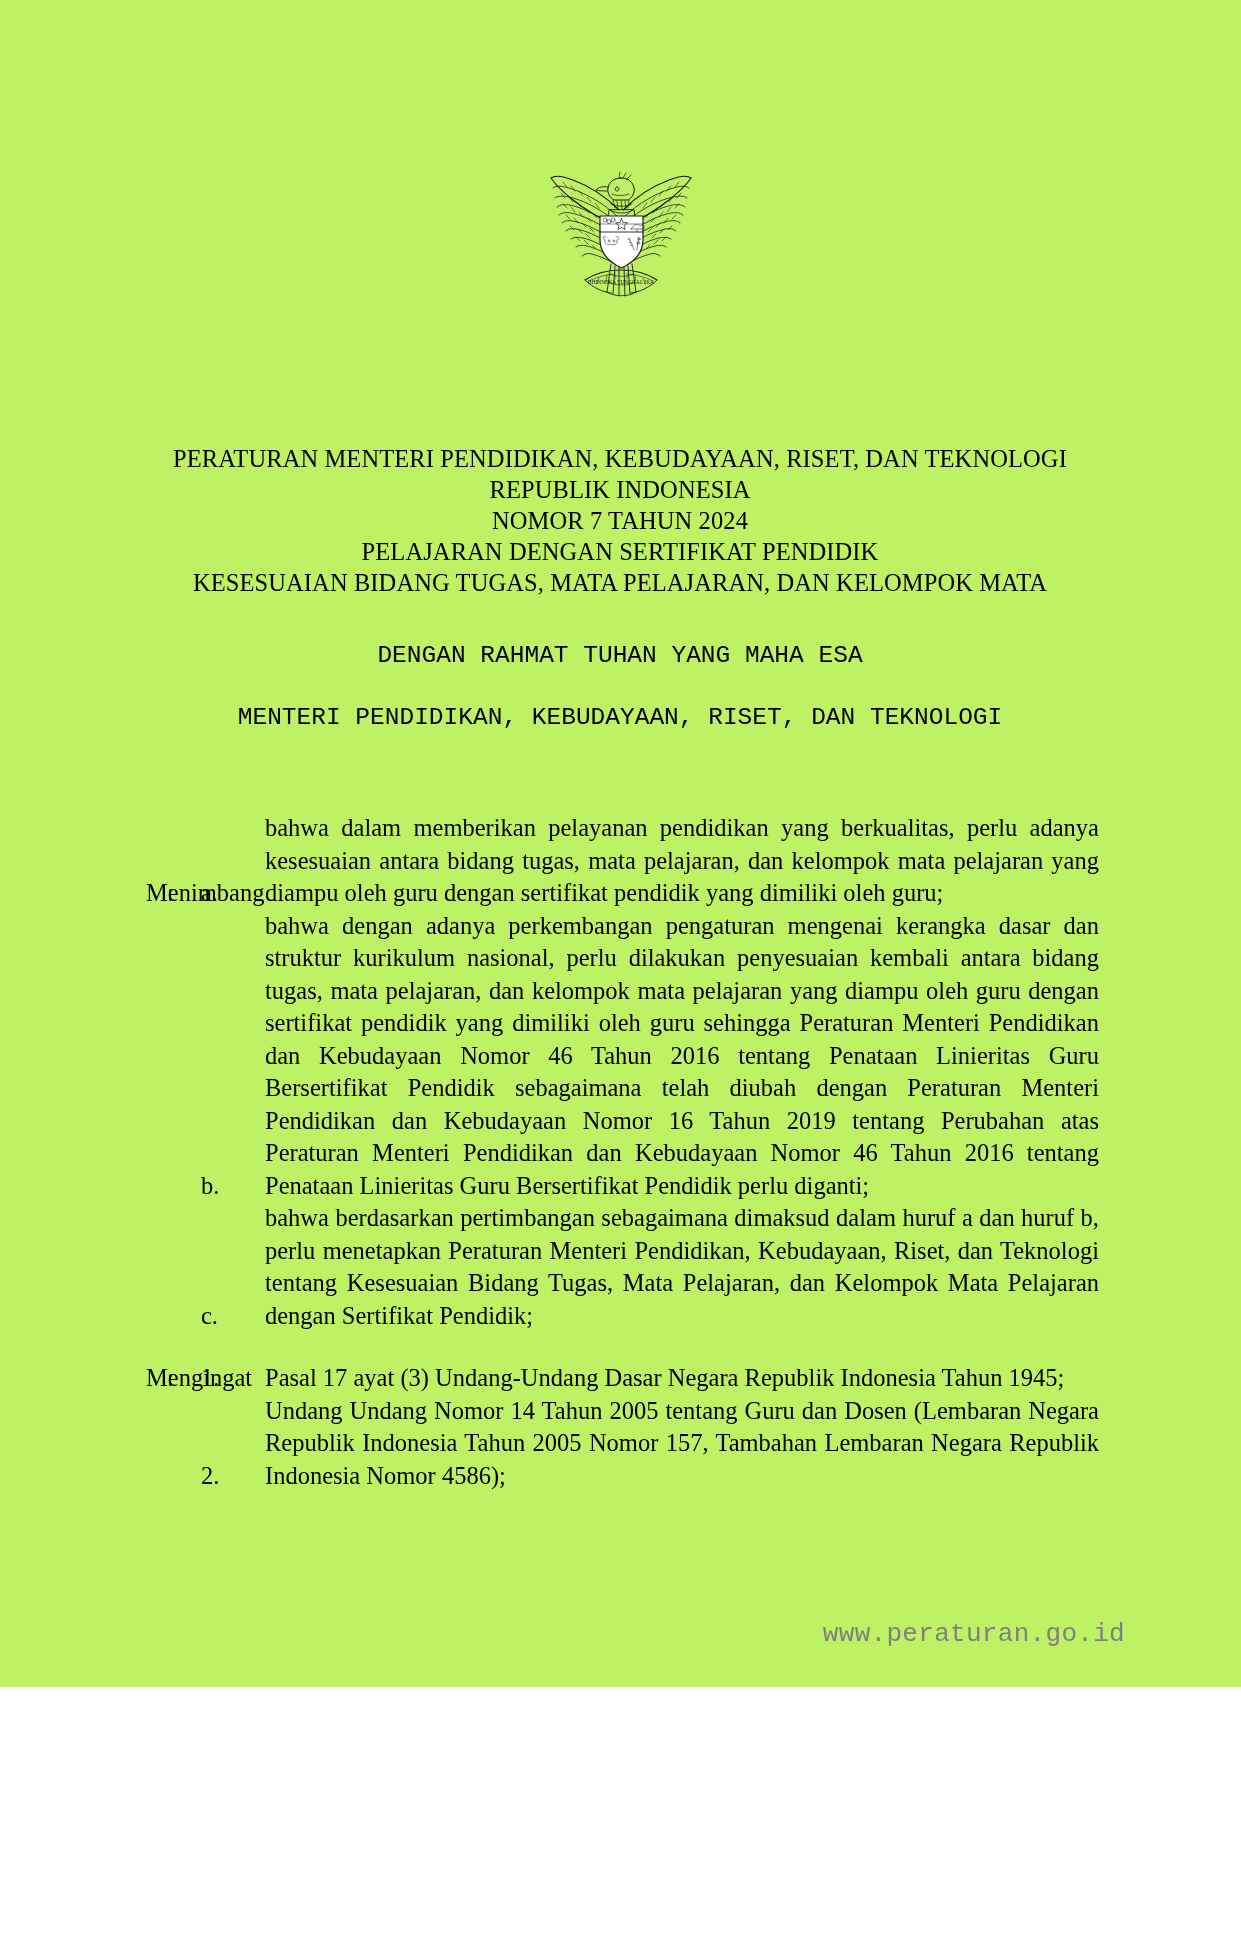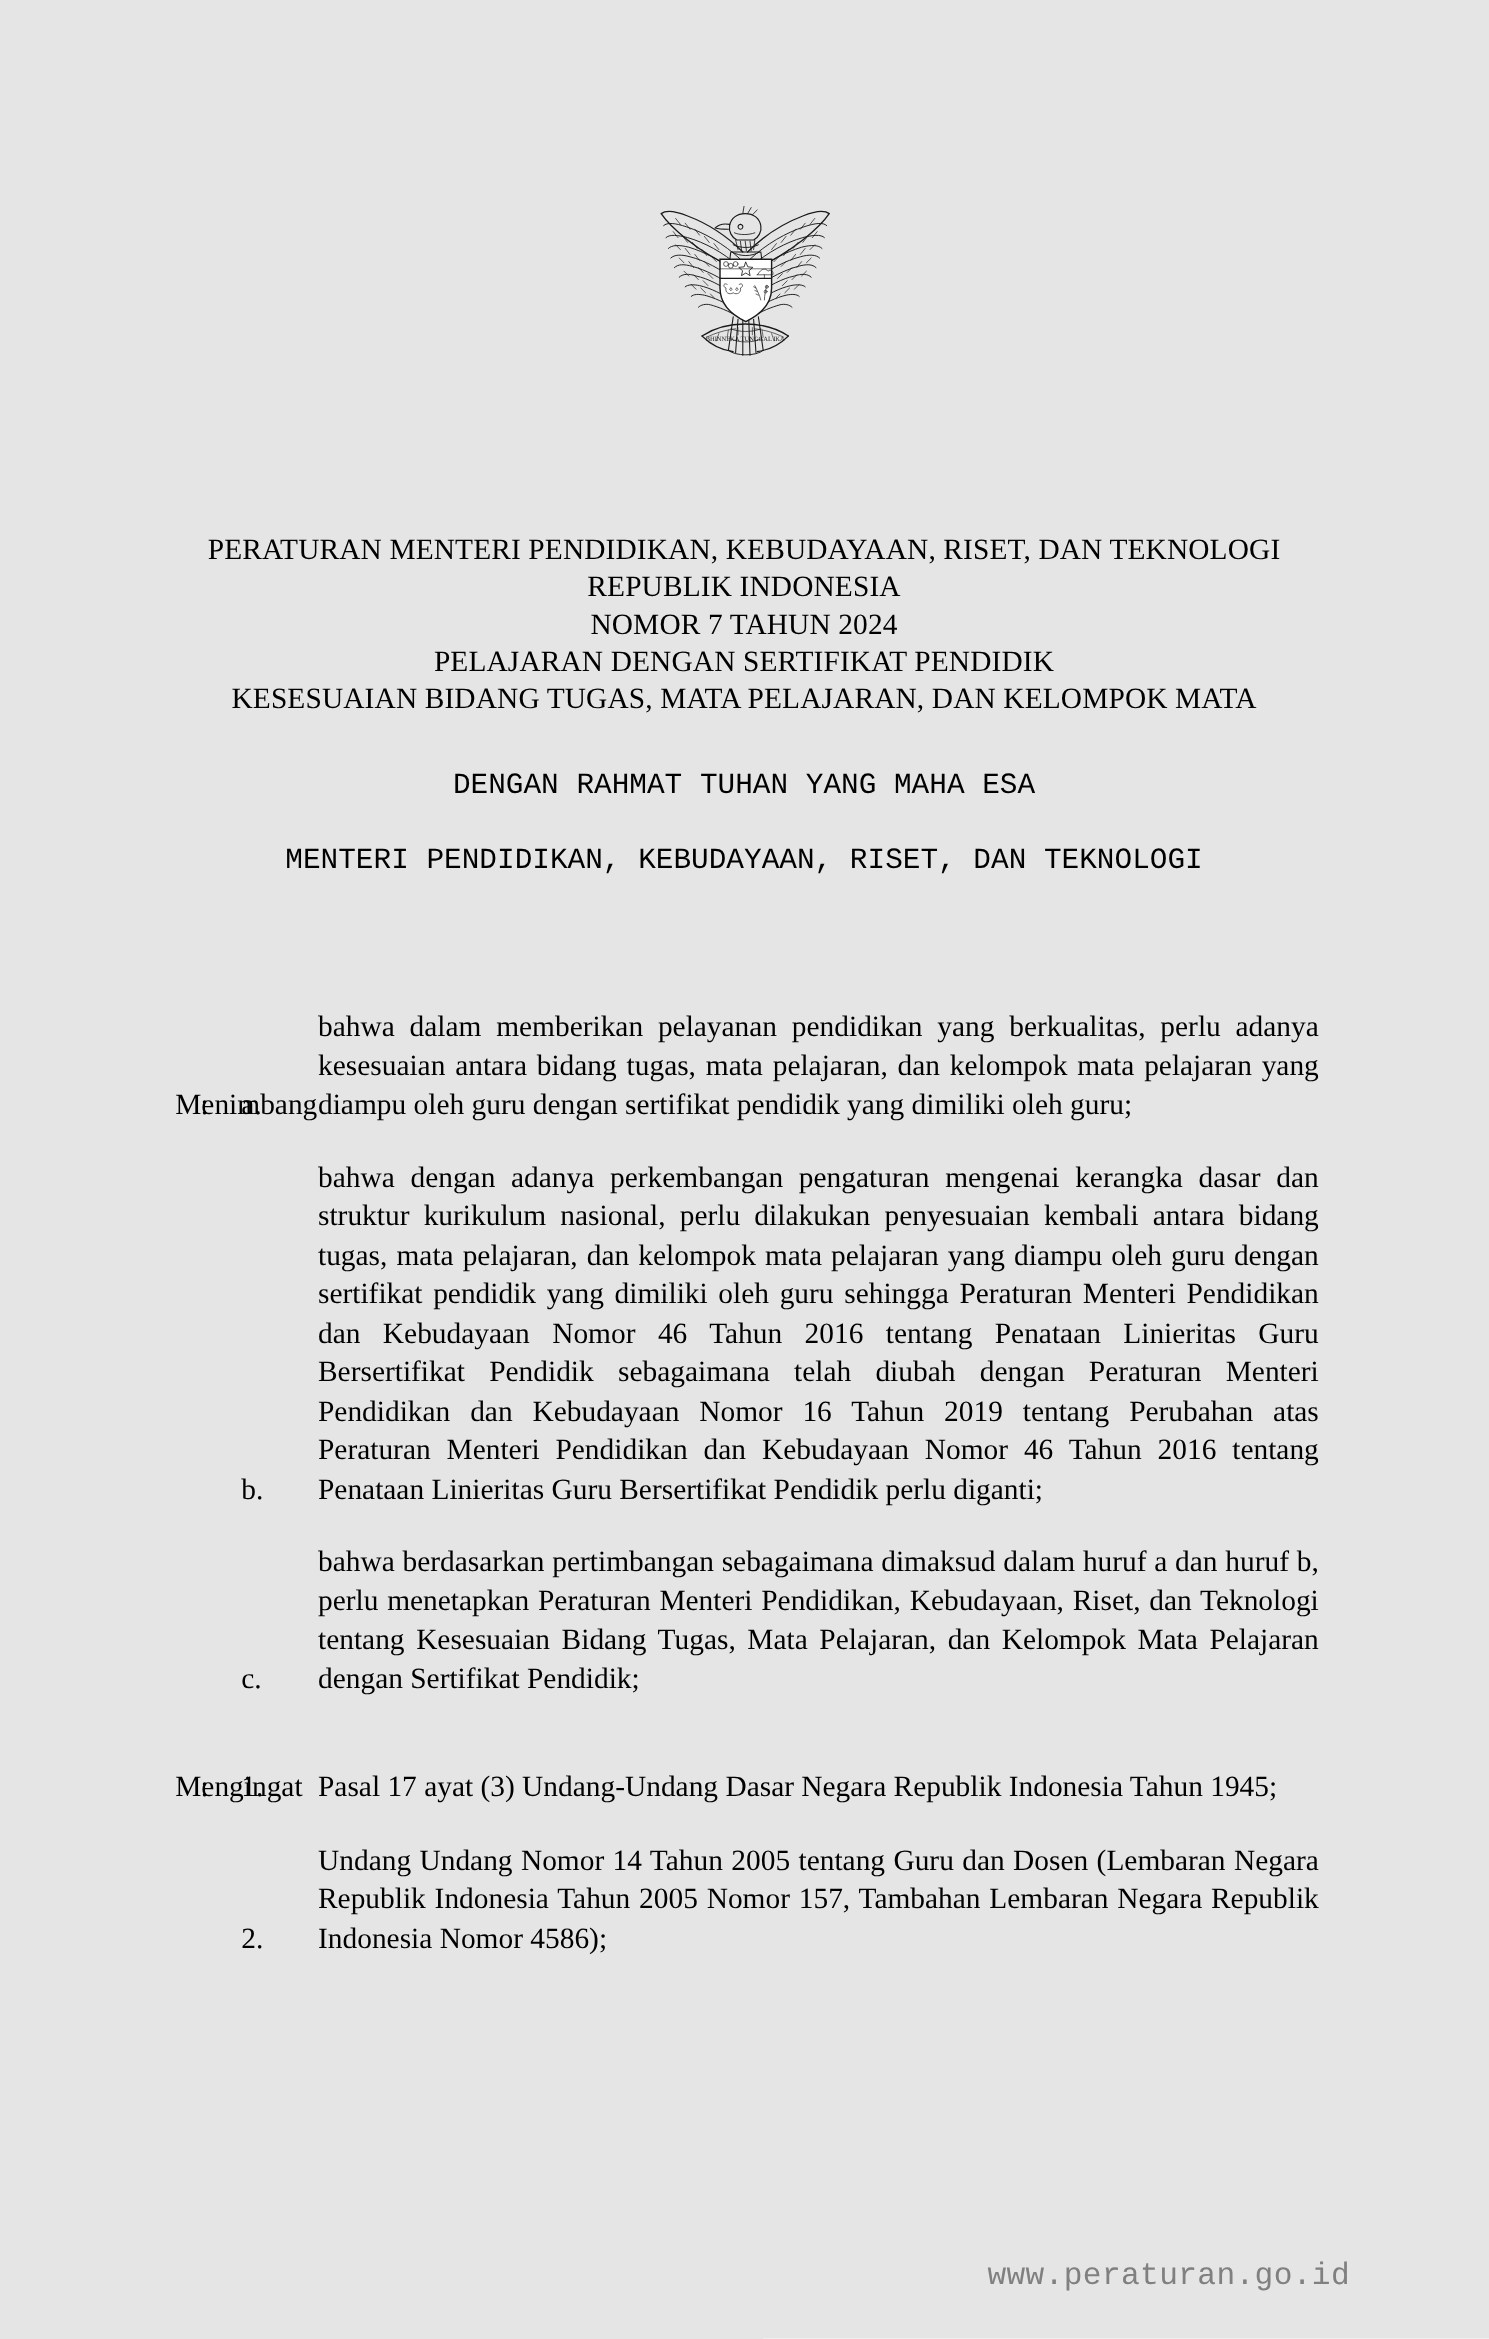--- a/index.html
+++ b/index.html
@@ -3,22 +3,22 @@
 <meta charset="utf-8">
 <style>
   html, body {
     margin: 0;
     padding: 0;
     background: #ffffff;
   }
   .page {
     position: relative;
     width: 1241px;
-    height: 1949px;
-    background: #e5e5e5;
+    height: 1687px;
+    background: #bef264;
     font-family: "Liberation Serif", "DejaVu Serif", serif;
     color: #000000;
     overflow: hidden;
     box-sizing: border-box;
     padding-left: 32px;
   }
 
   
   .emblem-wrap {
     position: absolute;
@@ -102,21 +102,20 @@
     text-align: left;
   }
   .body-col {
     flex: 1 1 auto;
     padding-right: 142px;
     font-size: 24.5px;
     line-height: 32.5px;
     text-align: justify;
     text-justify: inter-word;
     hyphens: none;
-    margin-top: 28px;
   }
 
   
   .footer {
     position: absolute;
     bottom: 38px;
     right: 116px;
     font-family: Liberation Mono, monospace;
     font-size: 26px;
     color: #808080;

